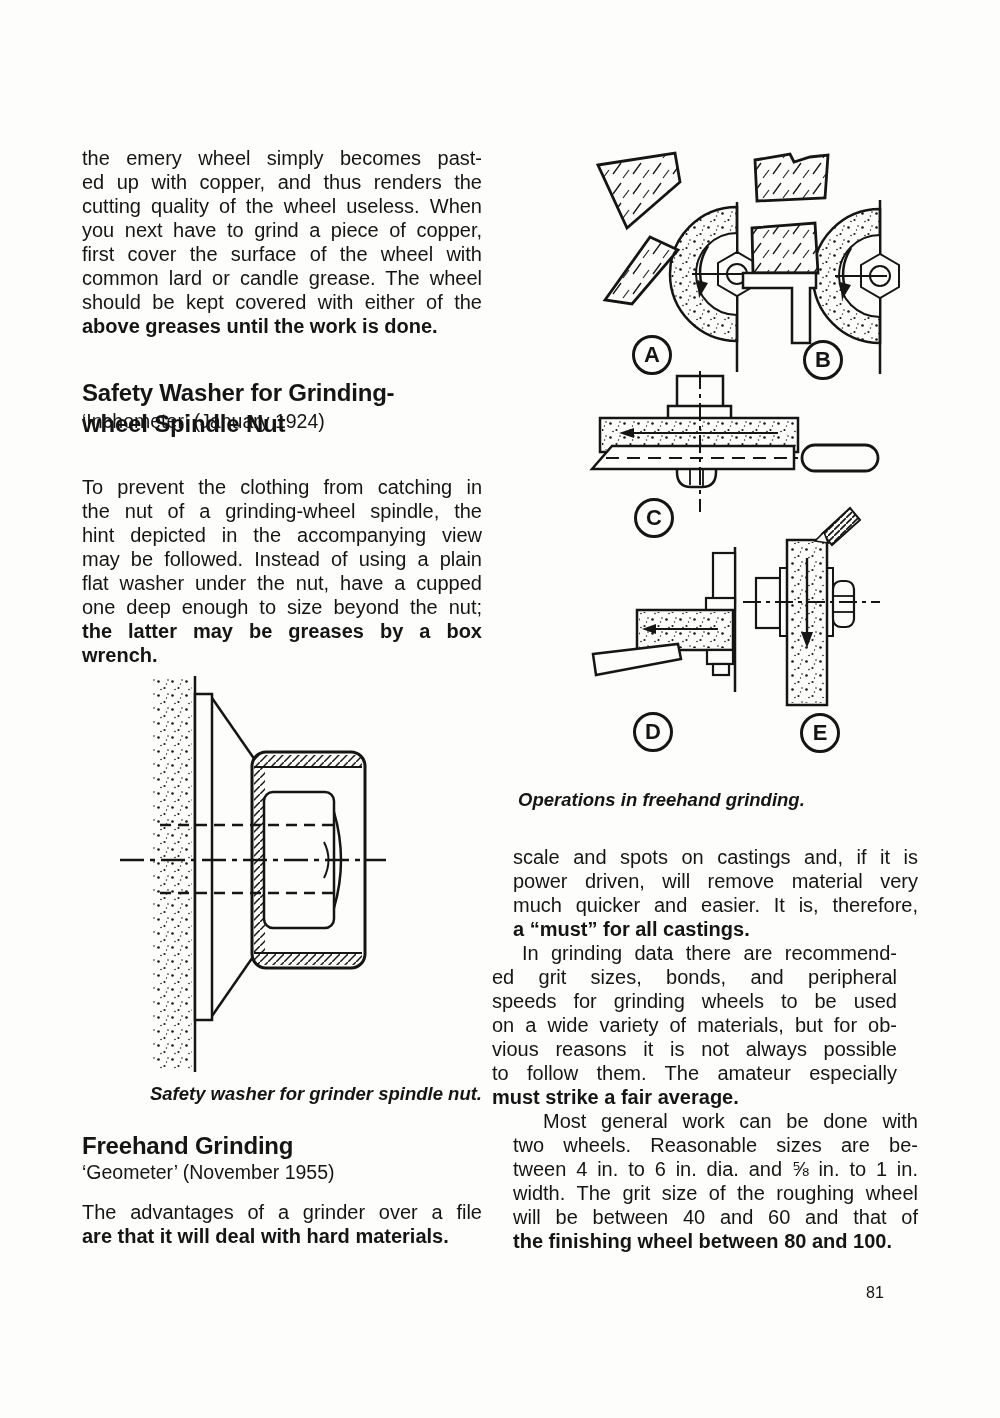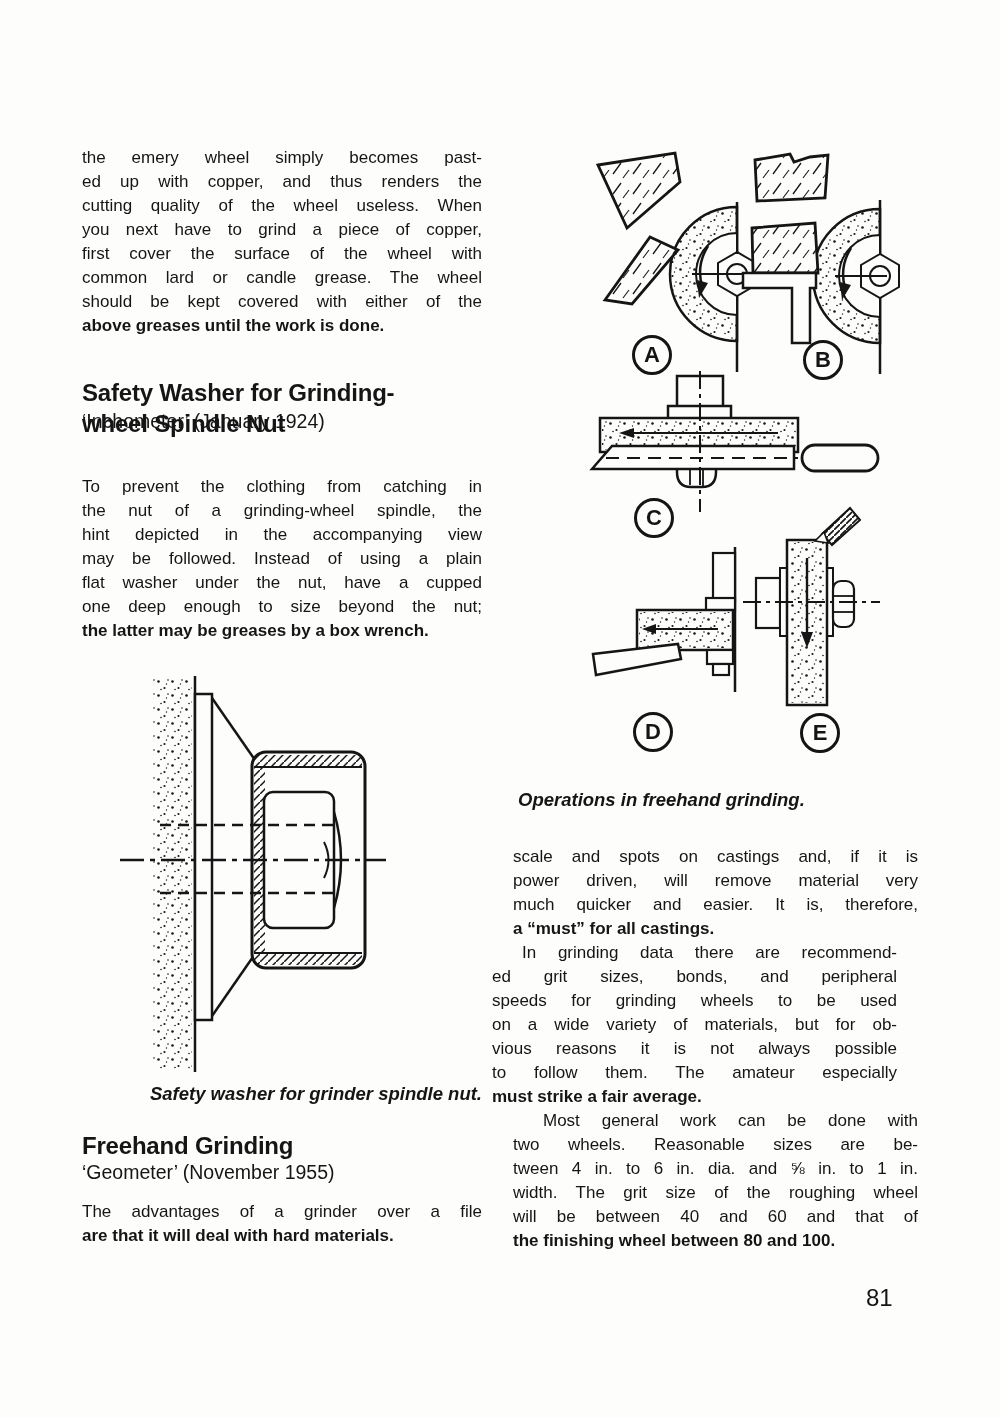--- a/index.html
+++ b/index.html
@@ -1,34 +1,34 @@
 <!DOCTYPE html>
 <html><head>
 <meta charset="utf-8">
 <style>
   html,body{margin:0;padding:0;}
   body{
     width:1000px;height:1418px;position:relative;overflow:hidden;
     background:#fdfdfc;color:#151515;
     font-family:"Liberation Sans", sans-serif;
   }
-  .para{position:absolute;width:400px;font-size:17px;line-height:24px;}
+  .para{position:absolute;width:400px;font-size:20px;line-height:24px;}
   .para .line{text-align:justify;text-align-last:justify;min-height:24px;}
   .para .line:last-child{text-align-last:left;font-weight:bold;}
   .indent-first .line:first-child{text-indent:30px;}
   .heading{position:absolute;width:420px;font-size:24px;font-weight:bold;line-height:31px;letter-spacing:-0.2px;}
   .heading .line{text-align:left !important;text-align-last:left !important;}
   .byline{position:absolute;font-size:19.5px;}
   .caption{position:absolute;font-size:18.5px;font-weight:bold;font-style:italic;}
   .figlabel{
     position:absolute;width:34px;height:34px;border:3px solid #151515;border-radius:50%;
     display:flex;align-items:center;justify-content:center;
     font-size:22px;font-weight:bold;background:#fdfdfc;
   }
-  .pagenum{position:absolute;font-size:24px;}
+  .pagenum{position:absolute;font-size:16px;}
   svg.fig{position:absolute;}
 </style>
 </head>
 <body>
 
 <div>
 
   <div class="para" style="left:82px;top:146px;">
       <div class="line">the emery wheel simply becomes past-</div>
       <div class="line">ed up with copper, and thus renders the</div>

